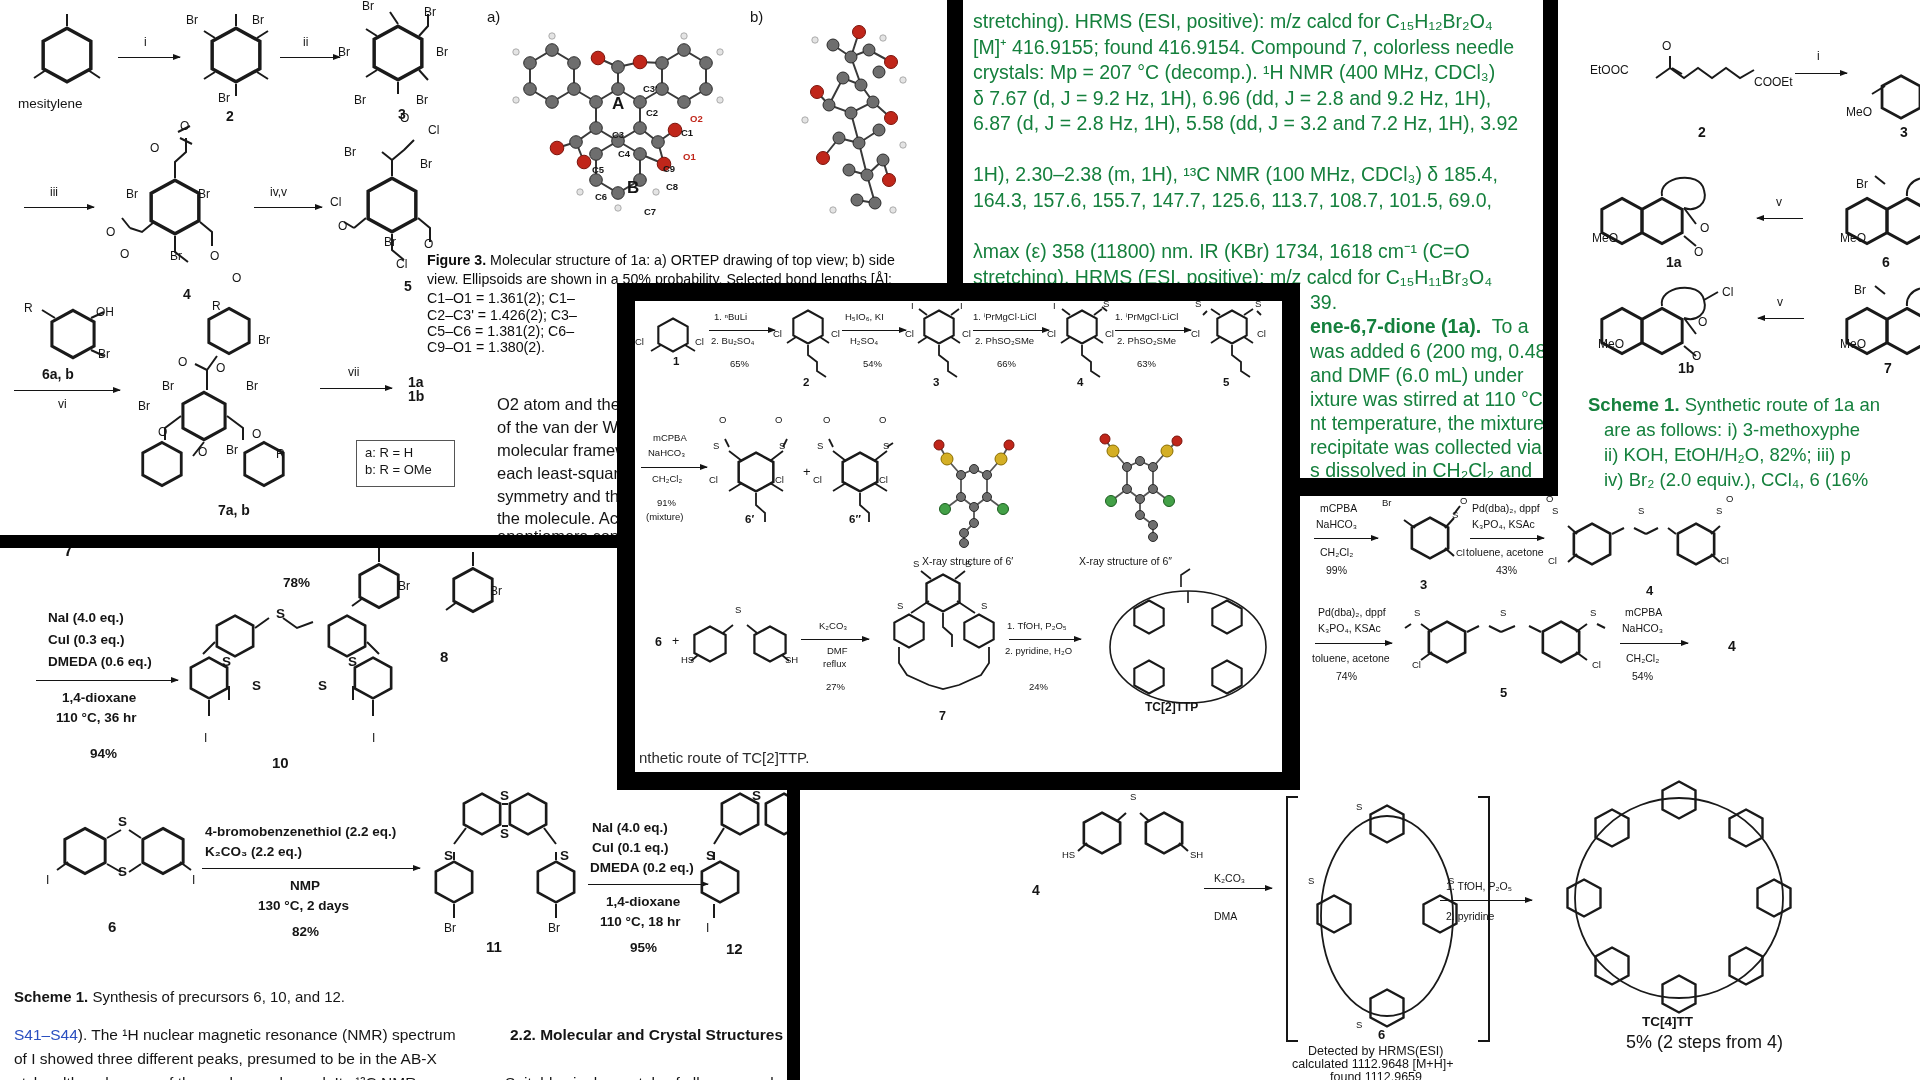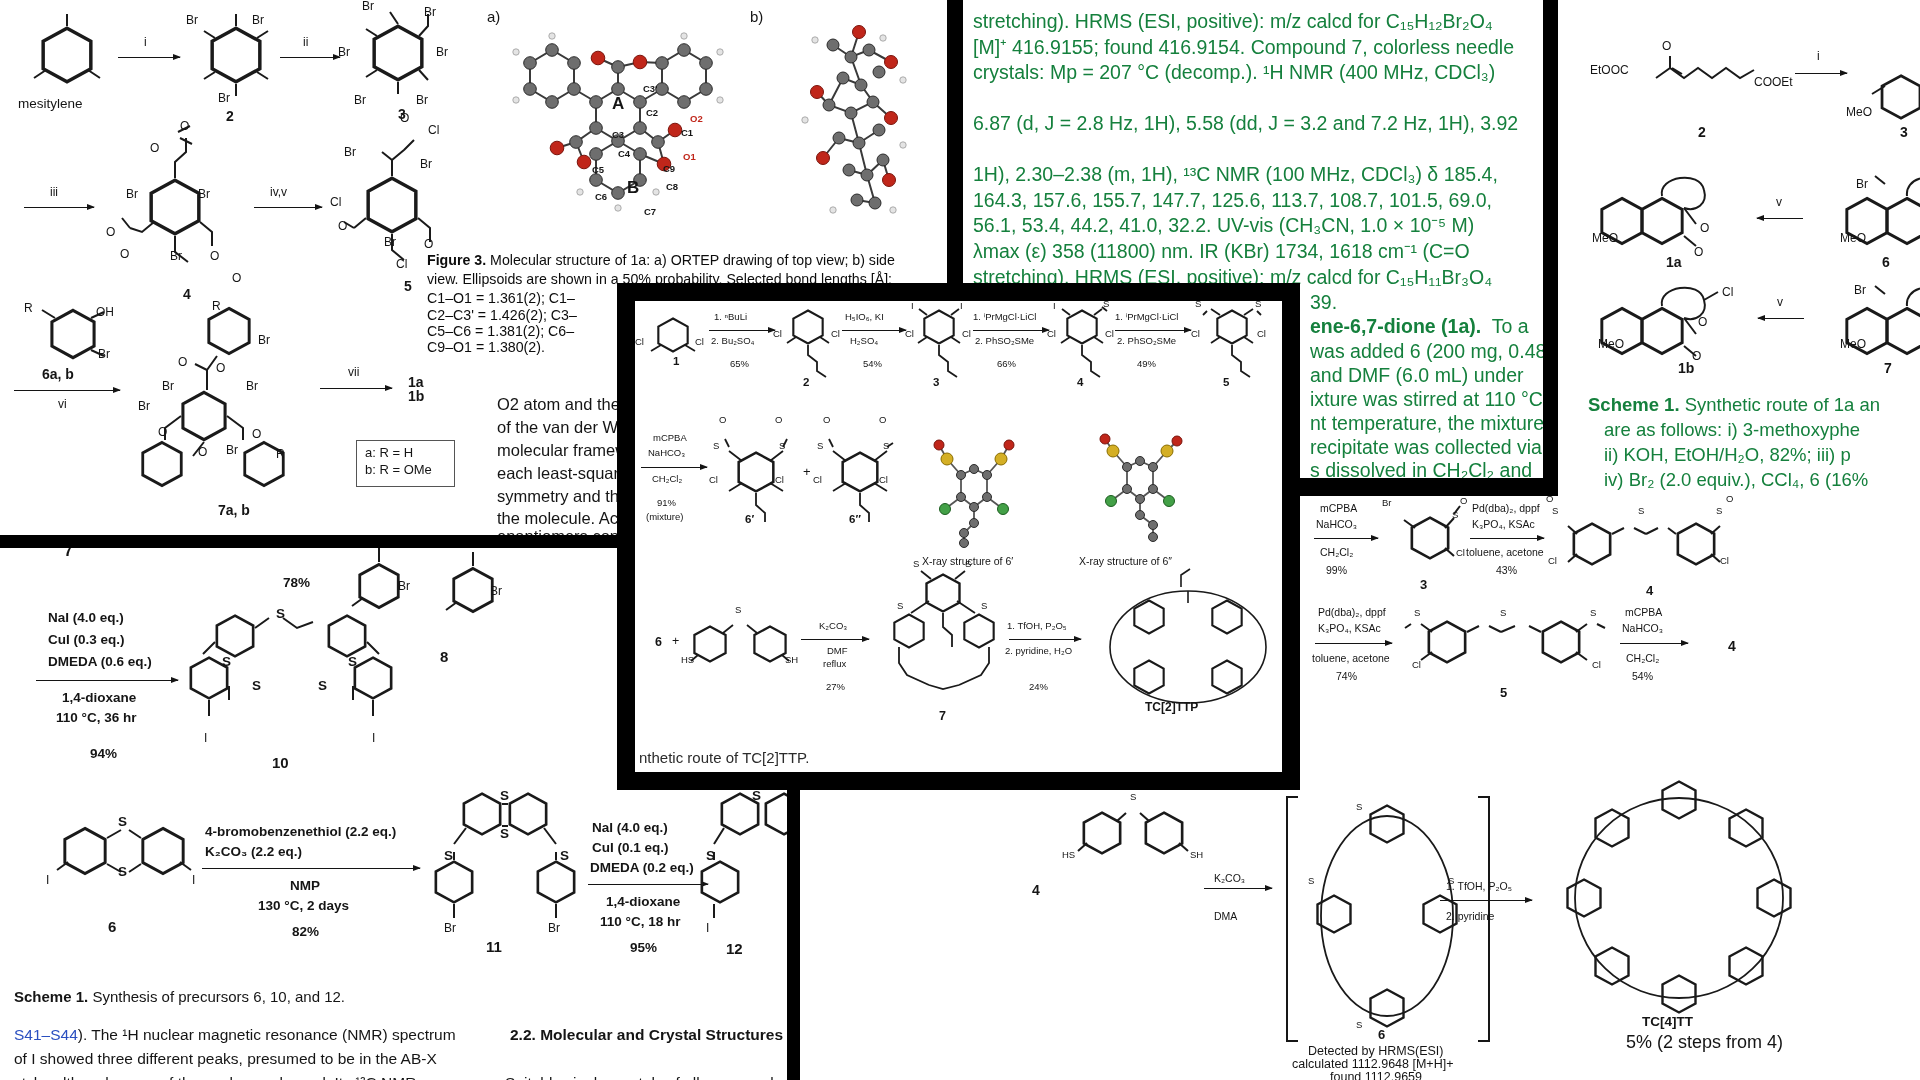--- a/index.html
+++ b/index.html
@@ -258,24 +258,24 @@
  <span class="t" style="left:497px;top:464px;font-size:16.5px">each least-square</span>
  <span class="t" style="left:497px;top:487px;font-size:16.5px">symmetry and th</span>
  <span class="t" style="left:497px;top:509px;font-size:16.5px">the molecule. Ac</span>
  <span class="t" style="left:497px;top:527px;font-size:16.5px">enantiomers con</span>
 </div>
 
 <div class="pg" style="left:963px;top:0;width:580px;height:478px">
  <span class="t ser" style="left:10px;top:10px">stretching). HRMS (ESI, positive): m/z calcd for C₁₅H₁₂Br₂O₄</span>
  <span class="t ser" style="left:10px;top:36px">[M]⁺ 416.9155; found 416.9154. Compound 7, colorless needle</span>
  <span class="t ser" style="left:10px;top:61px">crystals: Mp = 207 °C (decomp.). ¹H NMR (400 MHz, CDCl₃)</span>
+ <span class="t ser" style="left:10px;top:87px">δ 7.67 (d, J = 9.2 Hz, 1H), 6.96 (dd, J = 2.8 and 9.2 Hz, 1H),</span>
  <span class="t ser" style="left:10px;top:112px">6.87 (d, J = 2.8 Hz, 1H), 5.58 (dd, J = 3.2 and 7.2 Hz, 1H), 3.92</span>
  <span class="t ser" style="left:10px;top:163px">1H), 2.30–2.38 (m, 1H), ¹³C NMR (100 MHz, CDCl₃) δ 185.4,</span>
  <span class="t ser" style="left:10px;top:189px">164.3, 157.6, 155.7, 147.7, 125.6, 113.7, 108.7, 101.5, 69.0,</span>
- <span class="t ser" style="left:10px;top:214px">56.1, 53.4, 44.2, 41.0, 32.2. UV-vis (CH₃CN, 1.0 × 10⁻⁵ M)</span>
  <span class="t ser" style="left:10px;top:240px">λmax (ε) 358 (11800) nm. IR (KBr) 1734, 1618 cm⁻¹ (C=O</span>
  <span class="t ser" style="left:10px;top:266px">stretching). HRMS (ESI, positive): m/z calcd for C₁₅H₁₁Br₃O₄</span>
  <span class="t ser" style="left:347px;top:291px">39.</span>
  <span class="t ser" style="left:347px;top:315px"><span class="bd">ene-6,7-dione (1a).</span><span>  To a</span></span>
  <span class="t ser" style="left:347px;top:340px">was added 6 (200 mg, 0.48</span>
  <span class="t ser" style="left:347px;top:364px">and DMF (6.0 mL) under</span>
  <span class="t ser" style="left:347px;top:388px">ixture was stirred at 110 °C</span>
  <span class="t ser" style="left:347px;top:412px">nt temperature, the mixture</span>
  <span class="t ser" style="left:347px;top:436px">recipitate was collected via</span>
  <span class="t ser" style="left:347px;top:459px">s dissolved in CH₂Cl₂ and</span>
@@ -592,21 +592,21 @@
   <path d="M13,8 5,2 M37,8 45,2 M45,0 50,4 M13,30 4,36 M37,30 46,36 M25,38 25,48 34,55 34,64 43,70" stroke="#1a1a1a" stroke-width="1.8" fill="none"></path>
  </svg>
  <span class="t xs" style="left:436px;top:18px">I</span>
  <span class="t xs" style="left:486px;top:16px">S</span>
  <span class="t xs" style="left:430px;top:46px">Cl</span>
  <span class="t xs" style="left:488px;top:46px">Cl</span>
  <span class="t pn" style="left:460px;top:93px">4</span>
  <div class="arr" style="left:498px;top:47px;width:76px"></div>
  <span class="t xs" style="left:498px;top:29px">1. ⁱPrMgCl·LiCl</span>
  <span class="t xs" style="left:500px;top:53px">2. PhSO₂SMe</span>
- <span class="t xs" style="left:520px;top:76px">49%</span>
+ <span class="t xs" style="left:520px;top:76px">63%</span>
  <svg class="st" style="left:588px;top:24px" width="54" height="74">
   <use href="#hx" x="11" y="2" width="32" height="36"></use>
   <path d="M15,8 6,2 M2,4 -2,8 M39,8 48,2 M52,4 56,8 M15,30 6,36 M39,30 48,36 M27,38 27,48 36,55 36,64 45,70" stroke="#1a1a1a" stroke-width="1.8" fill="none"></path>
  </svg>
  <span class="t xs" style="left:578px;top:16px">S</span>
  <span class="t xs" style="left:638px;top:16px">S</span>
  <span class="t xs" style="left:574px;top:46px">Cl</span>
  <span class="t xs" style="left:640px;top:46px">Cl</span>
  <span class="t pn" style="left:606px;top:93px">5</span>
 

